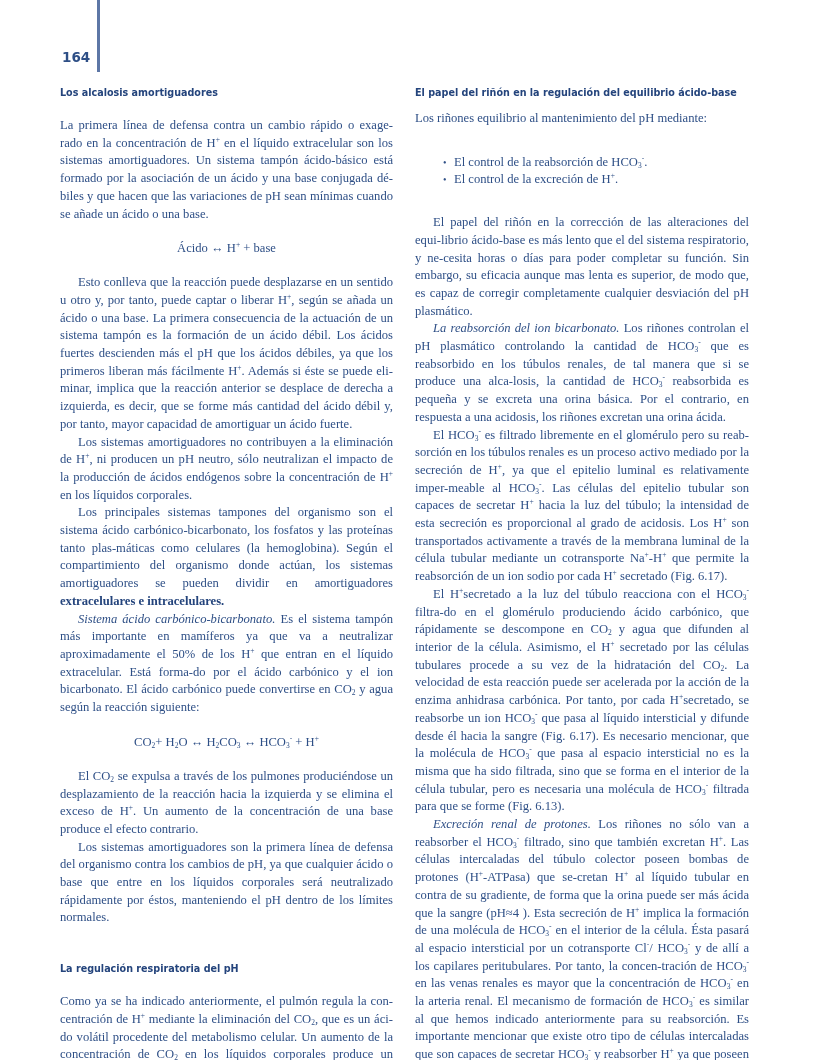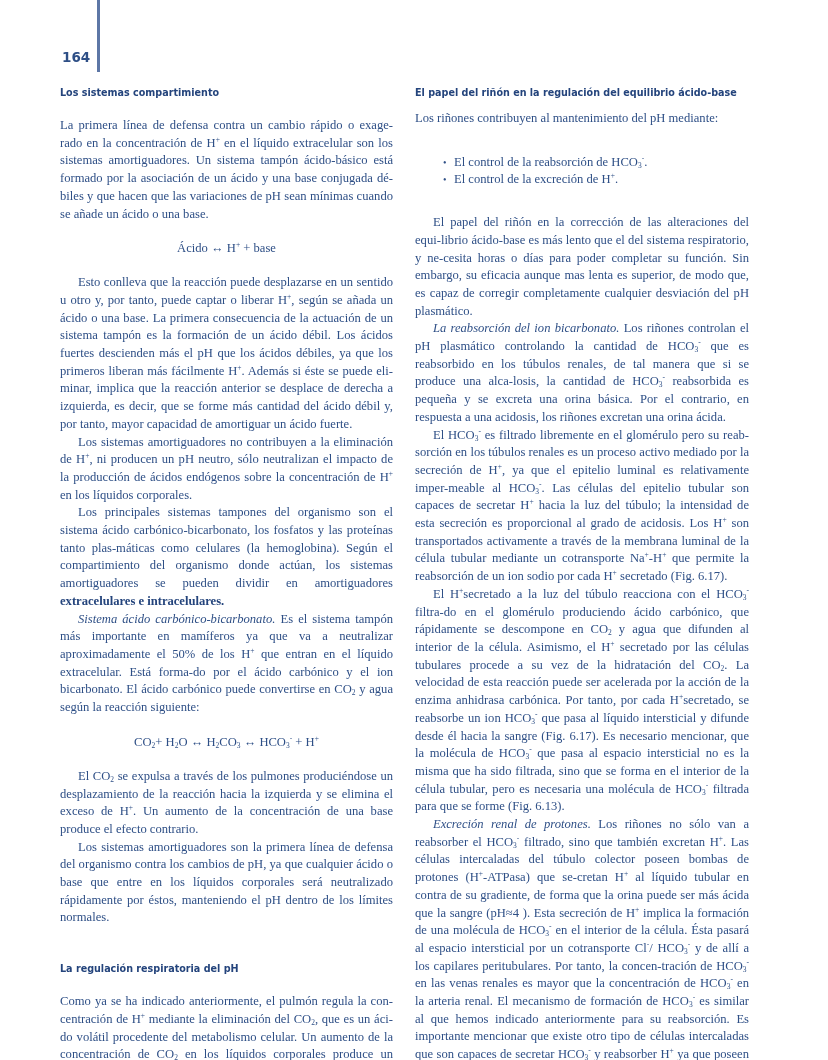--- a/index.html
+++ b/index.html
@@ -28,21 +28,21 @@
 </style>
 </head>
 <body>
 
 <div class="vbar"></div>
 <div class="running-head">
   <span class="page-num">164</span>
 </div>
 
 <div class="col col-left">
-  <h2>Los sistemas compartimiento</h2>
+  <h2>Los alcalosis amortiguadores</h2>
   <div style="height:17px"></div>
   <p>La primera línea de defensa contra un cambio rápido o exage-rado en la concentración de H<sup>+</sup> en el líquido extracelular son los sistemas amortiguadores. Un sistema tampón ácido-básico está formado por la asociación de un ácido y una base conjugada dé-biles y que hacen que las variaciones de pH sean mínimas cuando se añade un ácido o una base.</p>
   <div style="height:17px"></div>
   <div class="eq">Ácido ↔ H<sup>+</sup> + base</div>
   <div style="height:17px"></div>
   <p class="ind">Esto conlleva que la reacción puede desplazarse en un sentido u otro y, por tanto, puede captar o liberar H<sup>+</sup>, según se añada un ácido o una base. La primera consecuencia de la actuación de un sistema tampón es la formación de un ácido débil. Los ácidos fuertes descienden más el pH que los ácidos débiles, ya que los primeros liberan más fácilmente H<sup>+</sup>. Además si éste se puede eli-minar, implica que la reacción anterior se desplace de derecha a izquierda, es decir, que se forme más cantidad del ácido débil y, por tanto, mayor capacidad de amortiguar un ácido fuerte.</p>
   <p class="ind">Los sistemas amortiguadores no contribuyen a la eliminación de H<sup>+</sup>, ni producen un pH neutro, sólo neutralizan el impacto de la producción de ácidos endógenos sobre la concentración de H<sup>+</sup> en los líquidos corporales.</p>
   <p class="ind">Los principales sistemas tampones del organismo son el sistema ácido carbónico-bicarbonato, los fosfatos y las proteínas tanto plas-máticas como celulares (la hemoglobina). Según el compartimiento del organismo donde actúan, los sistemas amortiguadores se pueden dividir en amortiguadores <b>extracelulares e intracelulares.</b></p>
   <p class="ind"><i>Sistema ácido carbónico-bicarbonato.</i> Es el sistema tampón más importante en mamíferos ya que va a neutralizar aproximadamente el 50% de los H<sup>+</sup> que entran en el líquido extracelular. Está forma-do por el ácido carbónico y el ion bicarbonato. El ácido carbónico puede convertirse en CO<sub>2</sub> y agua según la reacción siguiente:</p>
   <div style="height:17px"></div>
@@ -52,21 +52,21 @@
   <p class="ind">Los sistemas amortiguadores son la primera línea de defensa del organismo contra los cambios de pH, ya que cualquier ácido o base que entre en los líquidos corporales será neutralizado rápidamente por éstos, manteniendo el pH dentro de los límites normales.</p>
   <div style="height:35px"></div>
   <h2>La regulación respiratoria del pH</h2>
   <div style="height:17px"></div>
   <p>Como ya se ha indicado anteriormente, el pulmón regula la con-centración de H<sup>+</sup> mediante la eliminación del CO<sub>2</sub>, que es un áci-do volátil procedente del metabolismo celular. Un aumento de la concentración de CO<sub>2</sub> en los líquidos corporales produce un aumento de la concentración de H en los mismos, lo que deter-mina el incremento de la frecuencia respiratoria y, de este modo se elimina el CO en exceso. Por el contrario, un descenso en la concentración de H, disminuye la frecuencia respiratoria hasta que el CO retenido disminuye el pH a valores normales.</p>
 </div>
 
 <div class="col col-right">
   <h2>El papel del riñón en la regulación del equilibrio ácido-base</h2>
   <div style="height:10px"></div>
-  <p>Los riñones contribuyen al mantenimiento del pH mediante:</p>
+  <p>Los riñones equilibrio al mantenimiento del pH mediante:</p>
   <div style="height:10px"></div>
   <ul class="bullets">
     <li>El control de la reabsorción de HCO<sub>3</sub><sup>-</sup>.</li>
     <li>El control de la excreción de H<sup>+</sup>.</li>
   </ul>
   <div style="height:10px"></div>
   <p class="ind">El papel del riñón en la corrección de las alteraciones del equi-librio ácido-base es más lento que el del sistema respiratorio, y ne-cesita horas o días para poder completar su función. Sin embargo, su eficacia aunque mas lenta es superior, de modo que, es capaz de corregir completamente cualquier desviación del pH plasmático.</p>
   <p class="ind"><i>La reabsorción del ion bicarbonato.</i> Los riñones controlan el pH plasmático controlando la cantidad de HCO<sub>3</sub><sup>-</sup> que es reabsorbido en los túbulos renales, de tal manera que si se produce una alca-losis, la cantidad de HCO<sub>3</sub><sup>-</sup> reabsorbida es pequeña y se excreta una orina básica. Por el contrario, en respuesta a una acidosis, los riñones excretan una orina ácida.</p>
   <p class="ind">El HCO<sub>3</sub><sup>-</sup> es filtrado libremente en el glomérulo pero su reab-sorción en los túbulos renales es un proceso activo mediado por la secreción de H<sup>+</sup>, ya que el epitelio luminal es relativamente imper-meable al HCO<sub>3</sub><sup>-</sup>. Las células del epitelio tubular son capaces de secretar H<sup>+</sup> hacia la luz del túbulo; la intensidad de esta secreción es proporcional al grado de acidosis. Los H<sup>+</sup> son transportados activamente a través de la membrana luminal de la célula tubular mediante un cotransporte Na<sup>+</sup>-H<sup>+</sup> que permite la reabsorción de un ion sodio por cada H<sup>+</sup> secretado (Fig. 6.17).</p>
   <p class="ind">El H<sup>+</sup>secretado a la luz del túbulo reacciona con el HCO<sub>3</sub><sup>-</sup> filtra-do en el glomérulo produciendo ácido carbónico, que rápidamente se descompone en CO<sub>2</sub> y agua que difunden al interior de la célula. Asimismo, el H<sup>+</sup> secretado por las células tubulares procede a su vez de la hidratación del CO<sub>2</sub>. La velocidad de esta reacción puede ser acelerada por la acción de la enzima anhidrasa carbónica. Por tanto, por cada H<sup>+</sup>secretado, se reabsorbe un ion HCO<sub>3</sub><sup>-</sup> que pasa al líquido intersticial y difunde desde él hacia la sangre (Fig. 6.17). Es necesario mencionar, que la molécula de HCO<sub>3</sub><sup>-</sup> que pasa al espacio intersticial no es la misma que ha sido filtrada, sino que se forma en el interior de la célula tubular, pero es necesaria una molécula de HCO<sub>3</sub><sup>-</sup> filtrada para que se forme (Fig. 6.13).</p>

